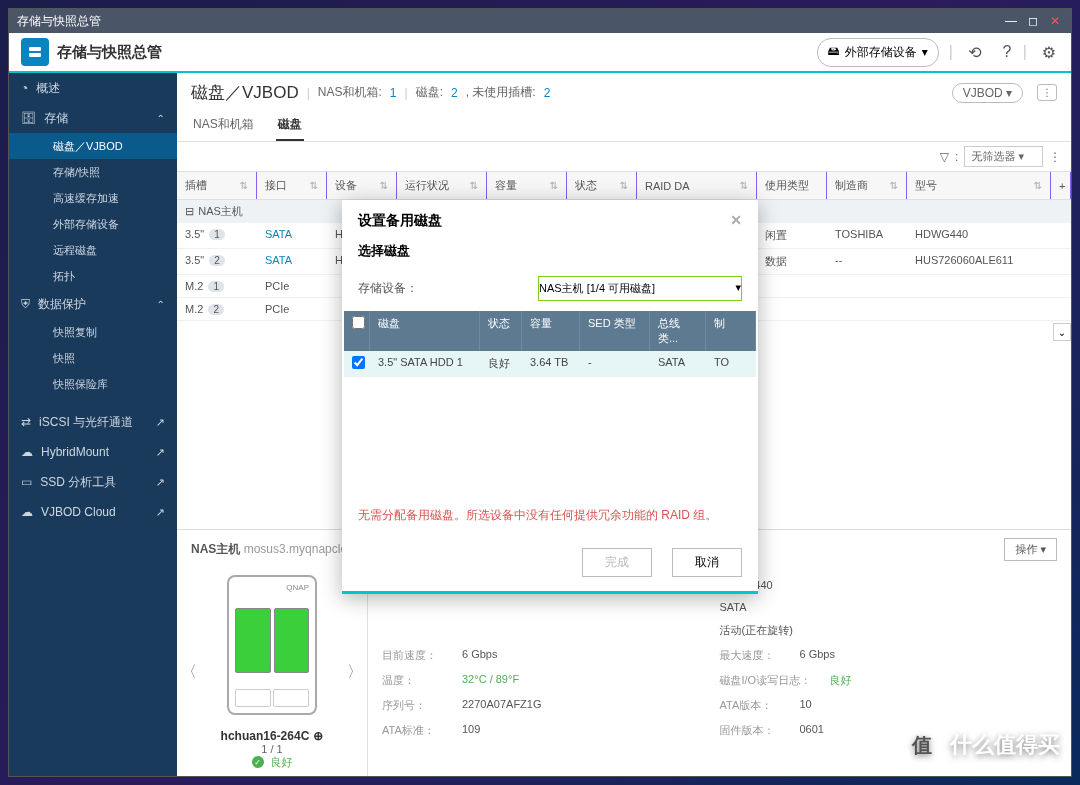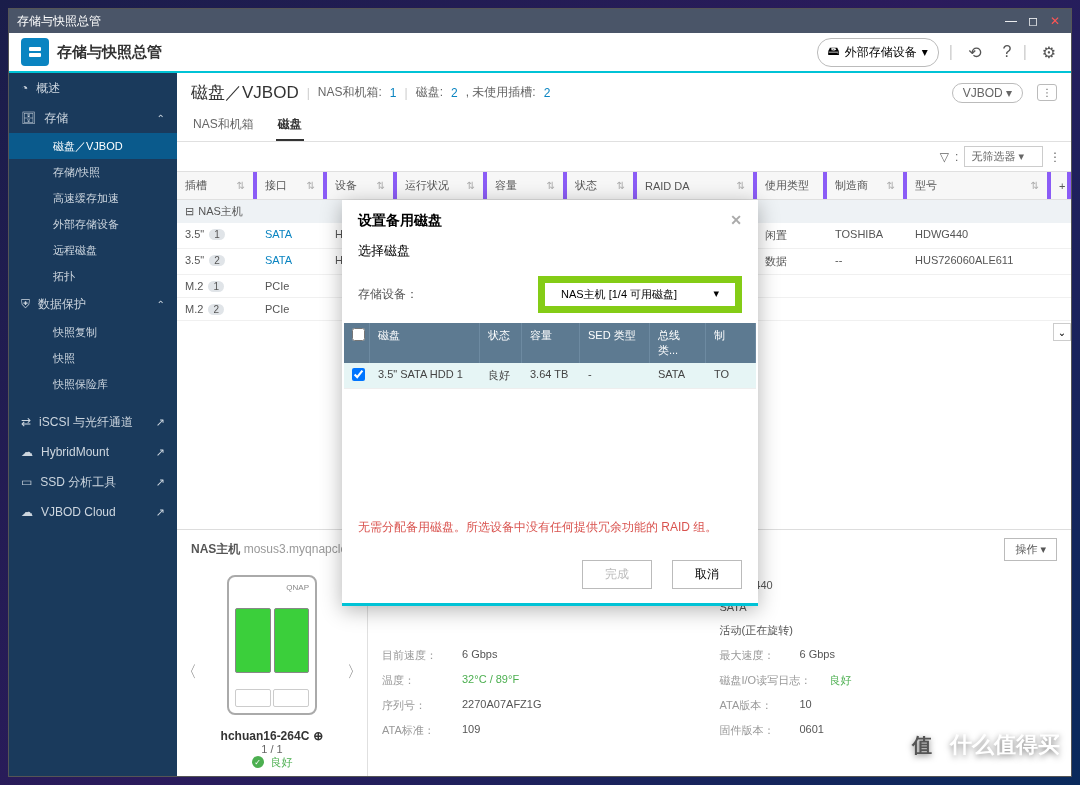--- a/index.html
+++ b/index.html
@@ -27,21 +27,21 @@
 .breadcrumb .num { color: #0a84c1; }
 .breadcrumb .vjbtn { margin-left: auto; border:1px solid #bbb; border-radius:12px; padding:2px 10px; font-size:12px; cursor:pointer; }
 .breadcrumb .more { border:1px solid #bbb; border-radius:3px; padding:2px 4px; margin-left:6px; cursor:pointer; font-size:10px; }
 .tabs { display: flex; gap: 20px; padding: 6px 14px 0; border-bottom: 1px solid #e0e0e0; font-size: 12px; }
 .tab { padding: 6px 2px; cursor: pointer; color: #666; }
 .tab.active { color: #333; border-bottom: 2px solid #333; font-weight: bold; }
 .filterbar { display:flex; justify-content:flex-end; align-items:center; padding:4px 10px; gap:6px; font-size:12px; color:#666; border-bottom:1px solid #e0e0e0; }
 .filterbar .sel { border:1px solid #ccc; padding:2px 18px 2px 6px; font-size:11px; position:relative; }
 .table { font-size: 11px; }
 .thead { display: flex; background: #f7f7f7; border-bottom: 1px solid #e0e0e0; }
-.th { padding: 6px 8px; color: #555; border-right: 4px solid #8b5cf6; display:flex; align-items:center; }
+.th { padding: 6px 8px; color: #555; border-right: 1px solid #8b5cf6; display:flex; align-items:center; }
 .th .sort { margin-left:auto; font-size:10px; color:#aaa; }
 .grouprow { background: #eef2f5; padding: 4px 8px; color: #555; display:flex; align-items:center; gap:4px; }
 .tr { display: flex; border-bottom: 1px solid #f0f0f0; }
 .td { padding: 5px 8px; color: #555; overflow:hidden; white-space:nowrap; }
 .td a { color: #0a84c1; text-decoration: none; }
 .badge { background:#e0e4e8; border-radius:8px; padding:0 5px; font-size:10px; margin-left:2px; }
 .statusdot { width:12px;height:12px;background:#4caf50;border-radius:50%;display:inline-flex;align-items:center;justify-content:center;color:#fff;font-size:8px;margin-right:4px; }
 .footer { border-top:1px solid #ddd; padding:8px 14px; font-size:12px; color:#555; display:flex; align-items:center; }
 .footer .opbtn { margin-left:auto; border:1px solid #bbb; padding:3px 10px; cursor:pointer; font-size:11px; }
 .collapse-btn { position:absolute; right:0; width:18px;height:18px;border:1px solid #ccc;background:#fff;display:flex;align-items:center;justify-content:center;cursor:pointer;font-size:10px; }
@@ -60,24 +60,24 @@
 .nasstat { font-size:11px; color:#4caf50; display:flex;align-items:center;gap:3px; }
 .props { flex:1; border-left:1px solid #e0e0e0; padding:10px 14px; font-size:11px; }
 .proprow { display:flex; margin-bottom:10px; }
 .propcell { display:flex; width:50%; }
 .propk { width:80px; color:#999; }
 .propv { color:#555; }
 .propv.green { color:#4caf50; }
 .modal { position:absolute; left:342px; top:200px; width:416px; background:#fff; box-shadow:0 4px 20px rgba(0,0,0,.3); border-bottom: 3px solid #00c3d6; }
 .modal .mtitle { padding:12px 16px 8px; font-size:14px; font-weight:bold; display:flex; }
 .modal .mclose { margin-left:auto; color:#aaa; cursor:pointer; font-size:14px; }
-.modal .msub { padding:4px 16px 12px; font-size:13px; font-weight:normal; }
+.modal .msub { padding:4px 16px 12px; font-size:13px; font-weight:bold; }
 .modal .mrow { display:flex; align-items:center; padding:4px 16px 10px; font-size:12px; }
 .modal .mrow .lbl { width:180px; color:#555; }
-.modal .msel { flex:1; border:7px solid #84cc16; padding:4px 16px; font-size:11px; display:flex; cursor:pointer; }
+.modal .msel { flex:1; border:1px solid #84cc16; padding:4px 0; font-size:11px; display:flex; cursor:pointer; }
 .modal .msel .dd { margin-left:auto; }
 .mtable { margin:0 2px; }
 .mthead { display:flex; background:#5d7a91; color:#fff; font-size:11px; }
 .mth { padding:5px 8px; border-right:1px solid #6d8aa1; }
 .mtr { display:flex; background:#e6f5f5; font-size:11px; border-bottom:1px solid #eee; }
 .mtd { padding:5px 8px; color:#444; }
 .mspacer { height:120px; }
 .mwarn { color:#d9534f; font-size:12px; padding:10px 16px; }
 .mbtns { display:flex; justify-content:flex-end; gap:20px; padding:14px 16px; }
 .mbtn { border:1px solid #bbb; background:#fff; padding:5px 22px; font-size:12px; cursor:pointer; }

